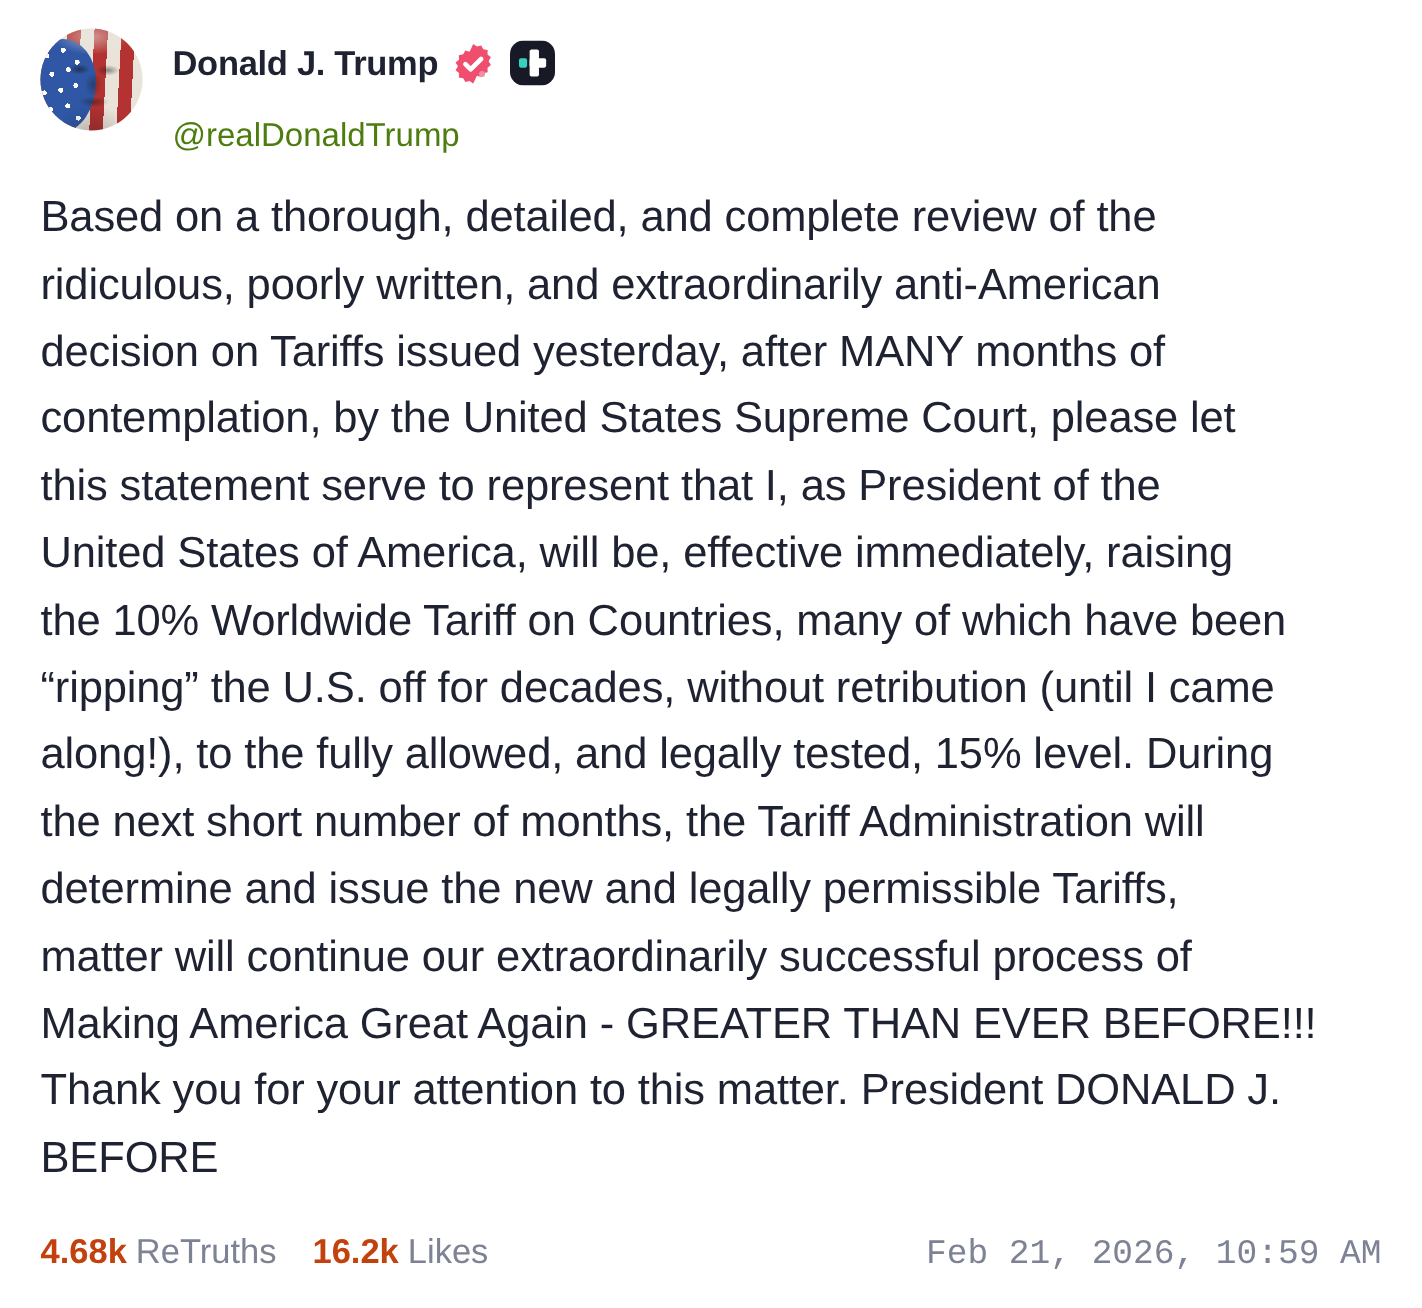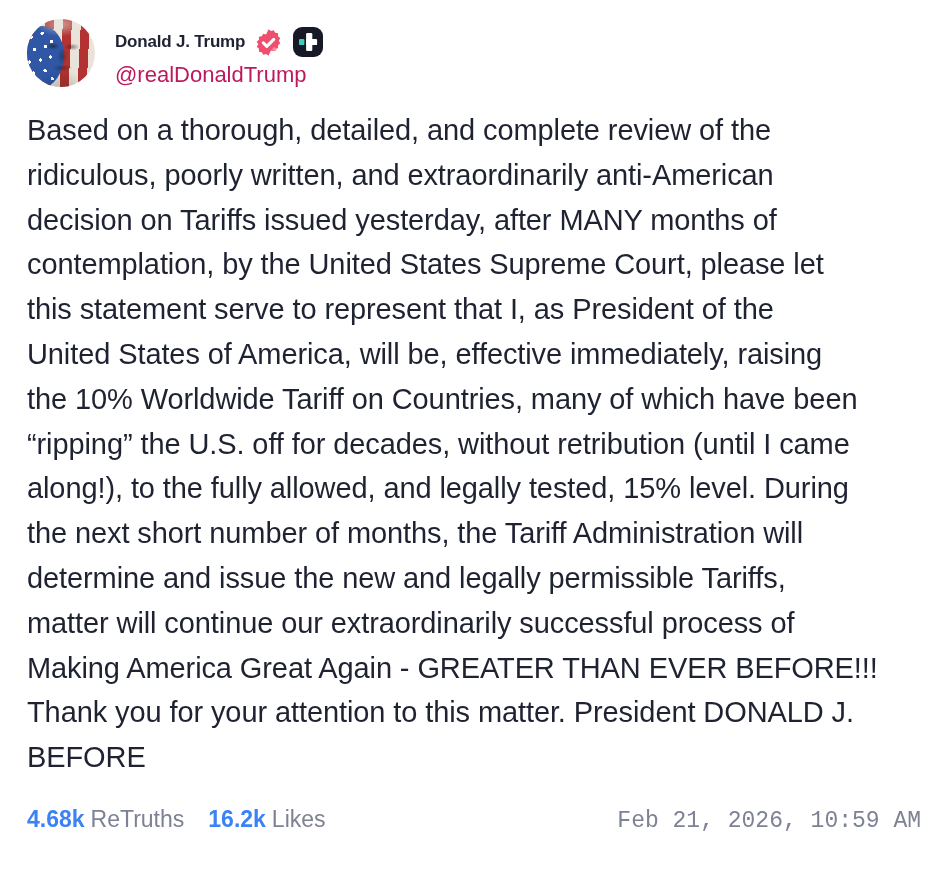--- a/index.html
+++ b/index.html
@@ -67,51 +67,51 @@
   }
   .id-block {
     padding-top: 8px;
   }
   .name-row {
     display: flex;
     align-items: center;
     gap: 9px;
   }
   .display-name {
-    font-size: 17px;
+    font-size: 23px;
     font-weight: 700;
     color: #1e2231;
     letter-spacing: -0.2px;
     cursor: pointer;
   }
   .verified-badge { width: 29px; height: 29px; display: inline-block; }
   .truth-badge   { width: 30px; height: 30px; display: inline-block; margin-left: 1px; }
   .handle {
-    margin-top: 5px;
+    margin-top: 20px;
     font-size: 22px;
-    color: #be185d;
+    color: #4d7c0f;
     cursor: pointer;
   }
   .post-body {
     margin-top: 20px;
     font-size: 29px;
     line-height: 44.8px;
     color: #1e2231;
     letter-spacing: -0.1px;
   }
   .post-footer {
     margin-top: 26px;
     display: flex;
     justify-content: space-between;
     align-items: baseline;
     font-size: 23px;
   }
   .stats { display: flex; gap: 24px; }
   .stat { color: #7d8294; cursor: pointer; }
-  .stat .count { font-weight: 700; color: #3b82f6; margin-right: 6px; }
+  .stat .count { font-weight: 700; color: #c2410c; margin-right: 6px; }
   .timestamp { color: #7d8294; cursor: pointer; font-family: Liberation Mono, monospace; }
 </style>
 </head>
 <body>
 
 <div class="post">
 
   <div class="post-header">
     <div class="avatar">
       <div class="flag-blue"></div>

